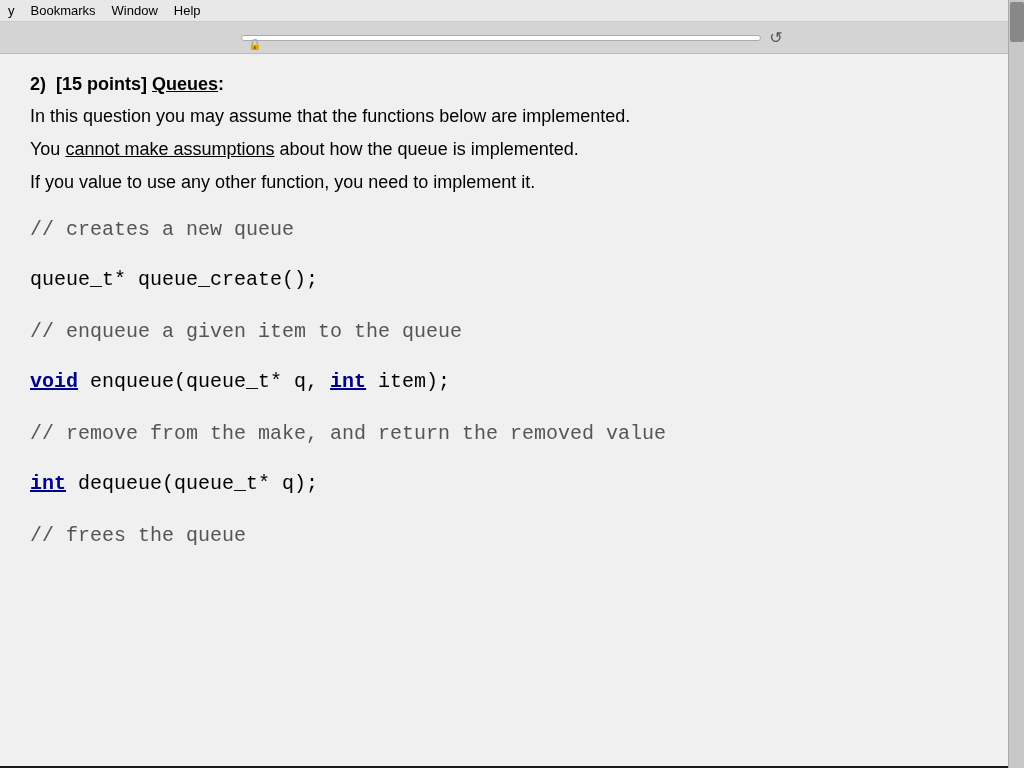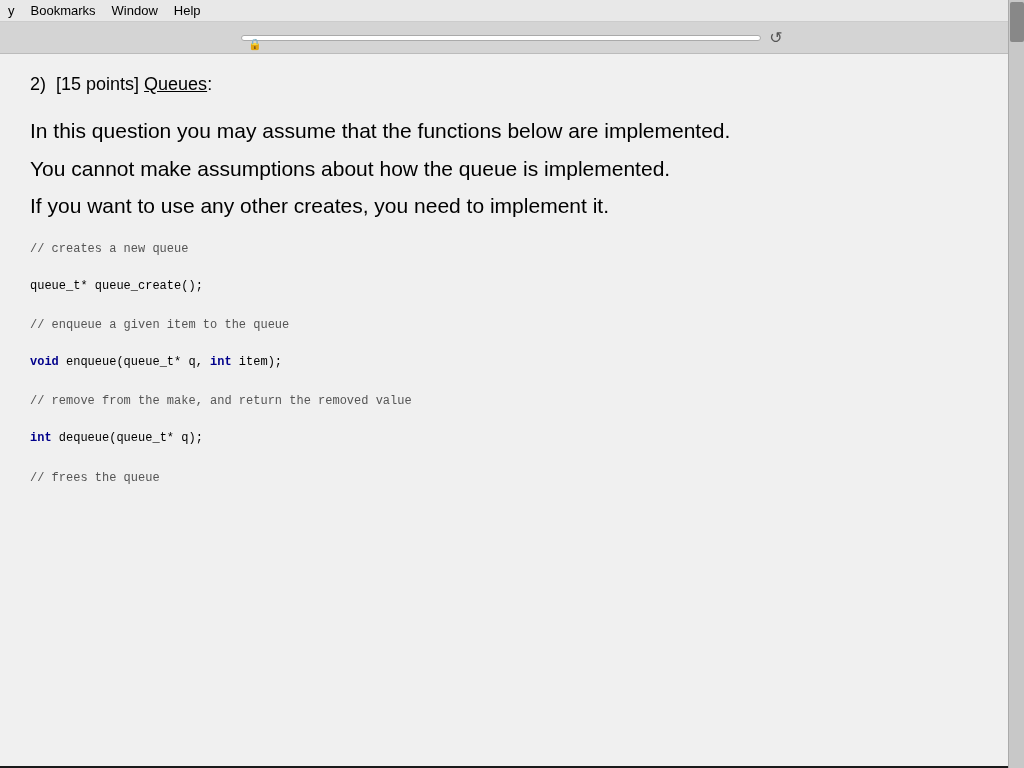--- a/index.html
+++ b/index.html
@@ -95,55 +95,57 @@
       background: #f0f0f0;
       width: 1008px;
       height: calc(768px - 22px - 34px);
       overflow: hidden;
       padding: 20px 30px 20px 30px;
       position: relative;
     }
 
     .question-header {
       font-size: 18px;
-      font-weight: normal;
-      margin-bottom: 20px;
+      font-weight: bold;
+      margin-bottom: 8px;
       color: #000;
     }
 
     .question-header .underline {
       text-decoration: underline;
     }
 
     .question-text {
-      font-size: 21px;
+      font-size: 18px;
       line-height: 1.5;
       color: #000;
       margin-bottom: 6px;
     }
 
     .question-text .underline {
+      text-decoration: underline;
     }
 
     .code-section {
       font-family: 'Courier New', Courier, monospace;
-      font-size: 12px;
+      font-size: 20px;
       margin-top: 18px;
       margin-bottom: 4px;
       line-height: 1.6;
     }
 
     .comment {
       color: #555;
       font-style: normal;
     }
 
     .keyword {
       color: #00008b;
       font-weight: bold;
+      text-decoration: underline;
     }
 
     .code-normal {
       color: #000;
     }
 
     .code-block {
       margin-bottom: 20px;
     }
 
@@ -178,21 +180,21 @@
 
     <div class="question-header">
       <span>2)</span>&nbsp;
       [15 points] <span class="underline">Queues</span>:
     </div>
 
     <div class="question-text">In this question you may assume that the functions below are implemented.</div>
     <div class="question-text">
       You <span class="underline">cannot make assumptions</span> about how the queue is implemented.
     </div>
-    <div class="question-text">If you want to use any other creates, you need to implement it.</div>
+    <div class="question-text">If you value to use any other function, you need to implement it.</div>
 
     <div class="code-block">
       <div class="code-section">
         <span class="comment">// creates a new queue</span>
       </div>
       <div class="code-section">
         <span class="code-normal">queue_t* queue_create();</span>
       </div>
     </div>
 

